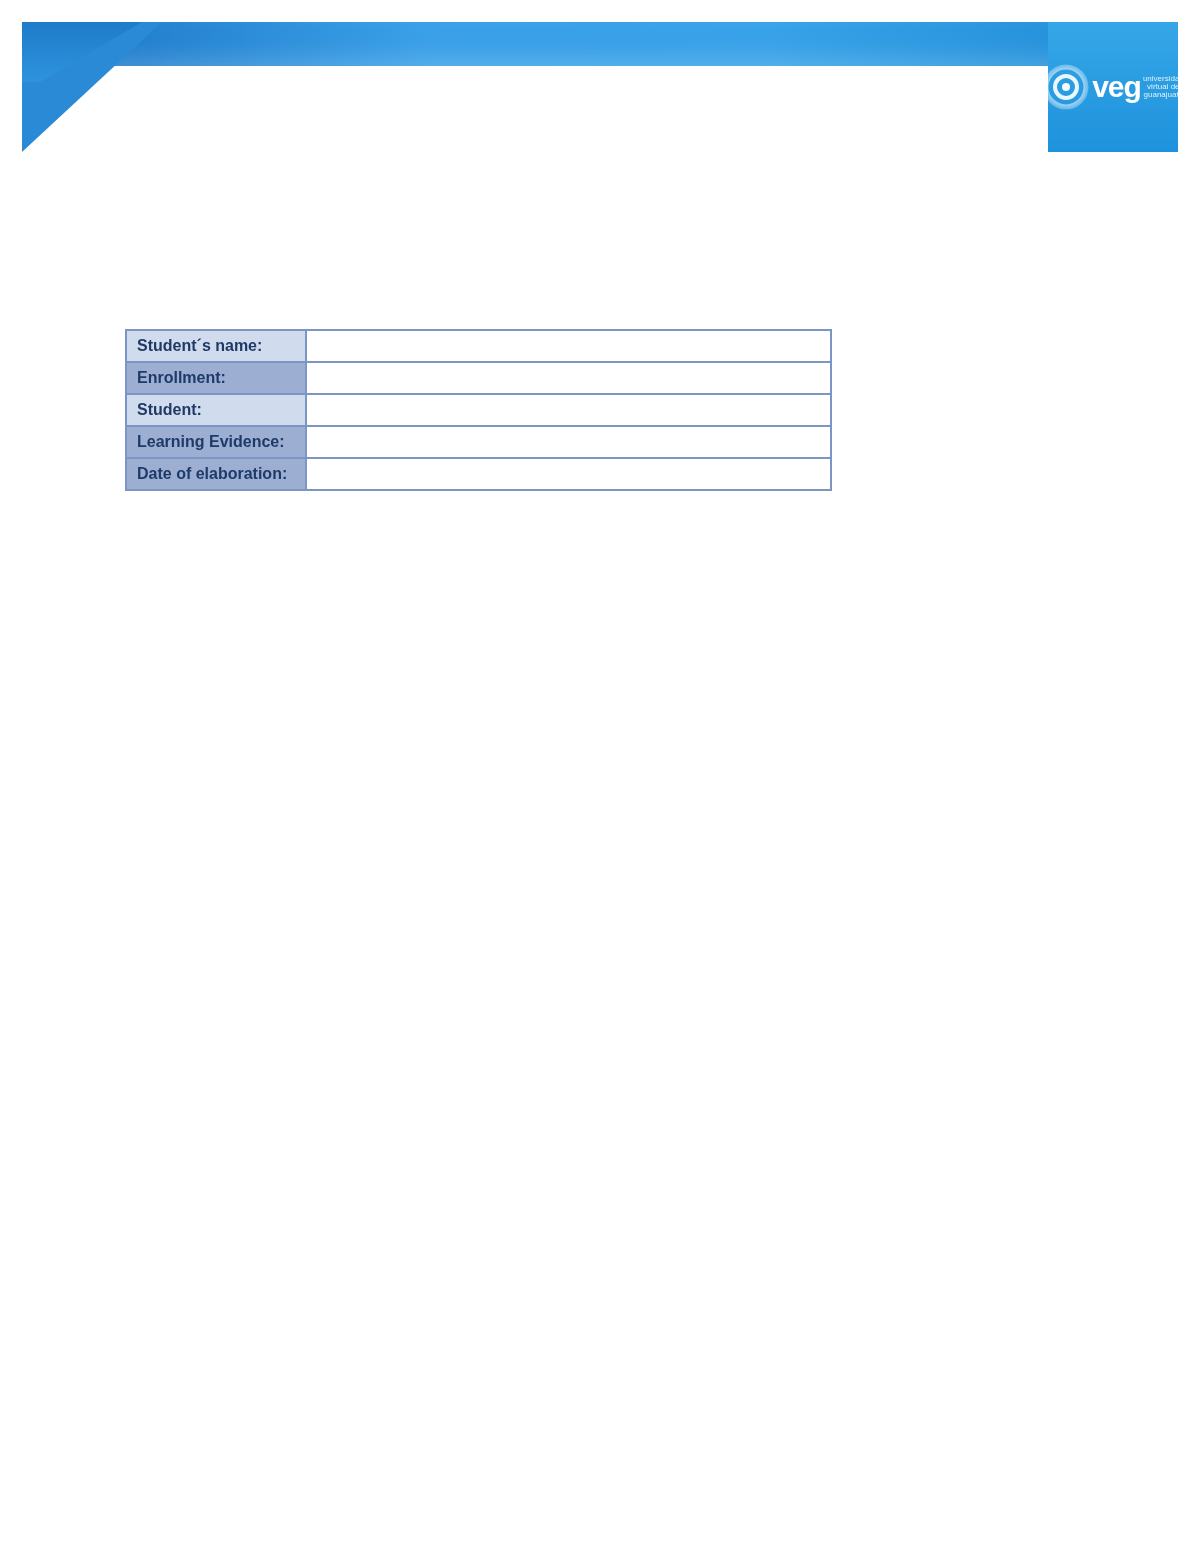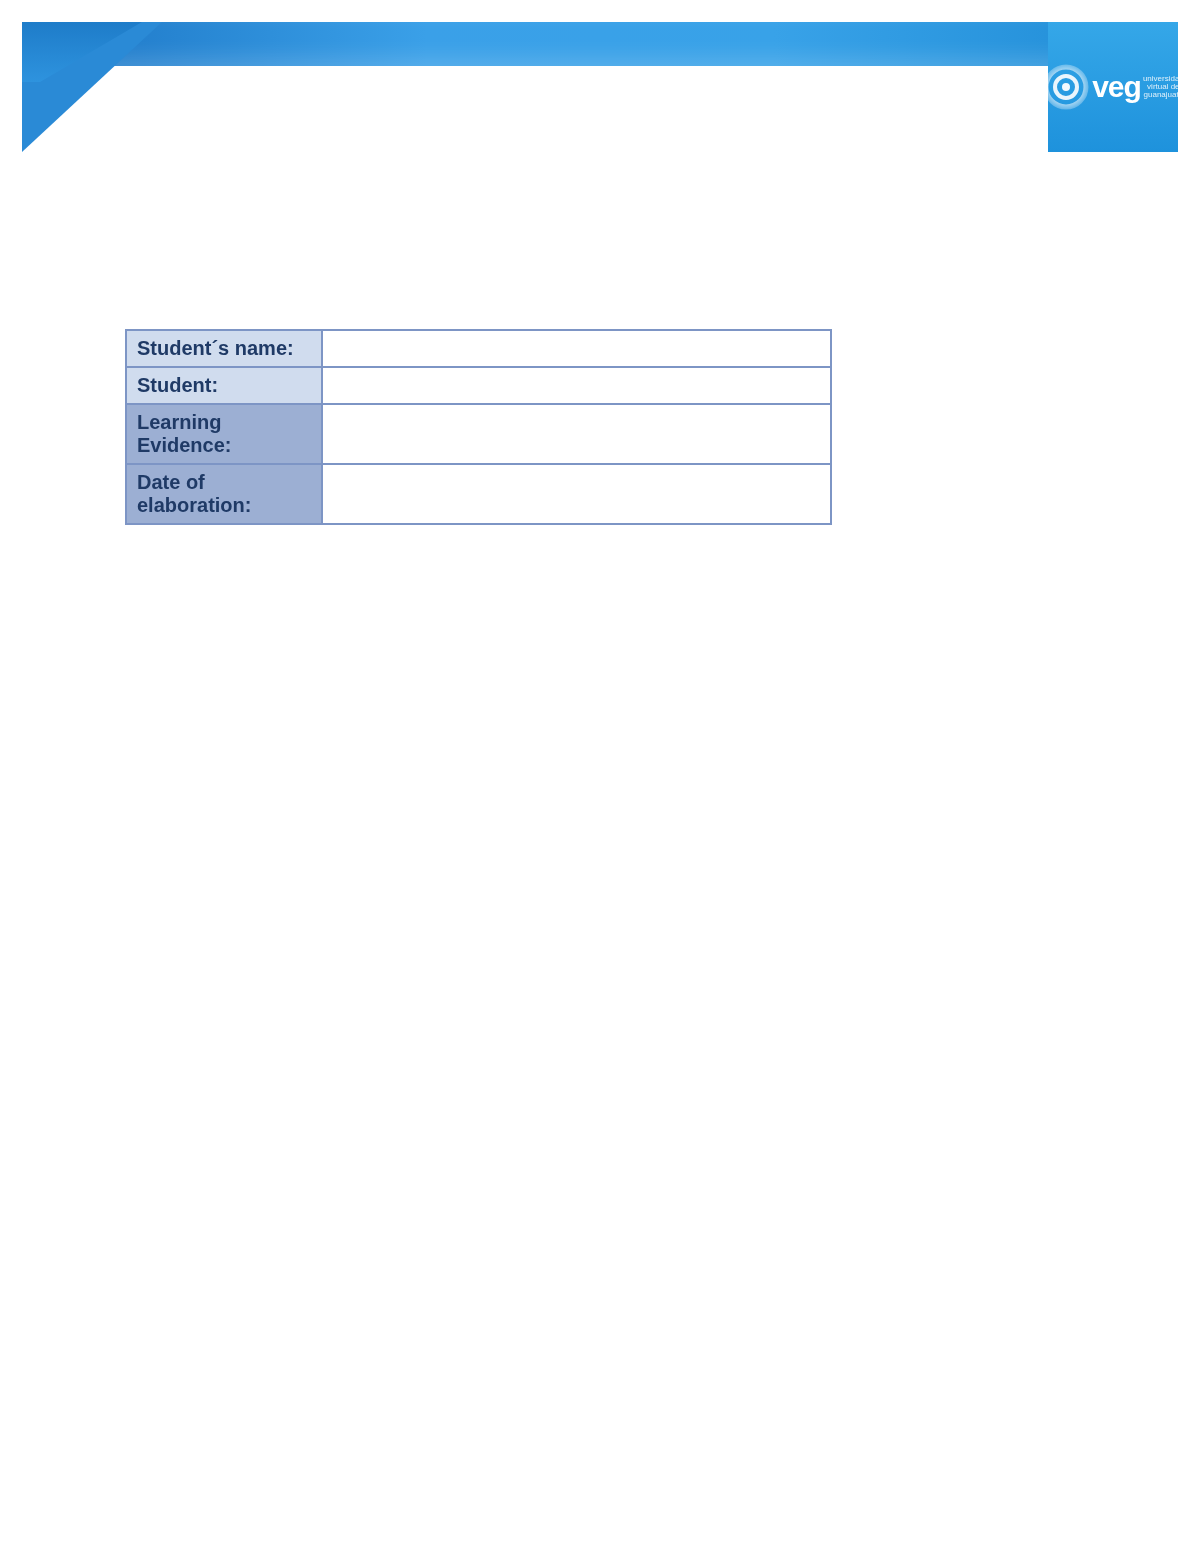--- a/index.html
+++ b/index.html
@@ -115,23 +115,23 @@
     .form-row {
       display: flex;
       border-bottom: 2px solid #7d95c5;
     }
     .form-row:last-child {
       border-bottom: none;
       border-radius: 9px;
     }
 
     .label-cell {
-      width: 196px;
+      width: 180px;
       padding: 6px 10px;
-      font-size: 20px;
+      font-size: 16px;
       font-weight: bold;
       color: #1f3a66;
       border-right: 2px solid #7d95c5;
     }
 
     .label-light {
       background: #d0dcee;
     }
     .label-dark {
       background: #9cafd3;
@@ -174,20 +174,24 @@
     <div class="logo-subtext">universidad virtual de guanajuato</div>
   </div>
 </div>
 
 <div class="form-table">
   <div class="form-row">
     <div class="label-cell label-light">Student´s name:</div>
     <div class="value-cell"></div>
   </div>
   <div class="form-row">
+    <div class="label-cell label-dark">Enrollment:</div>
+    <div class="value-cell"></div>
+  </div>
+  <div class="form-row">
     <div class="label-cell label-light">Student:</div>
     <div class="value-cell"></div>
   </div>
   <div class="form-row">
     <div class="label-cell label-dark">Learning Evidence:</div>
     <div class="value-cell"></div>
   </div>
   <div class="form-row">
     <div class="label-cell label-dark">Date of elaboration:</div>
     <div class="value-cell"></div>

